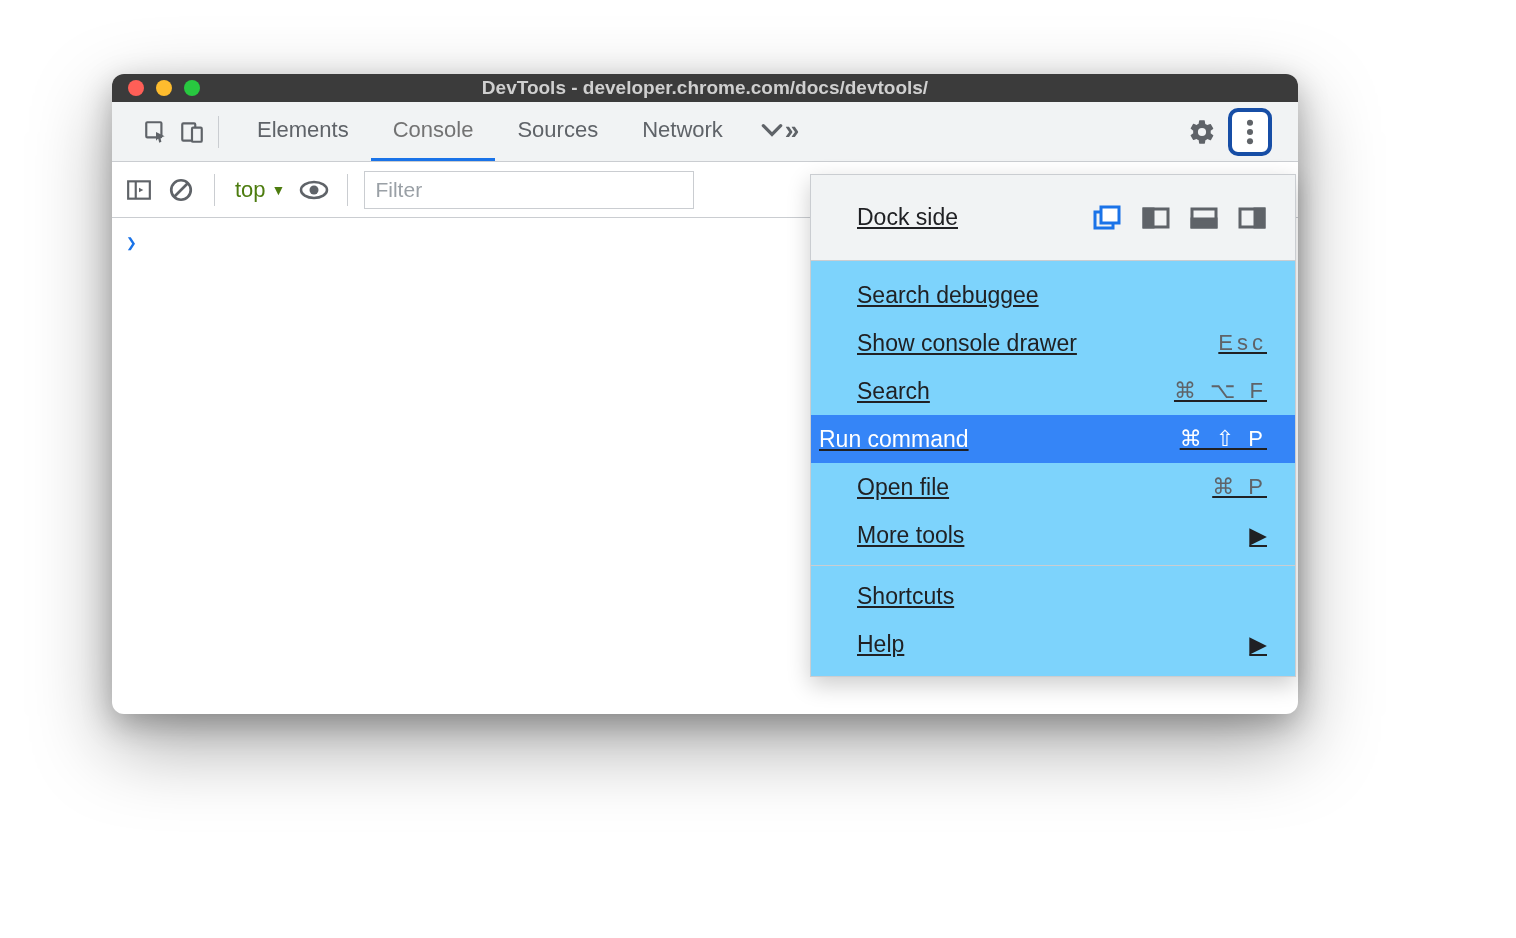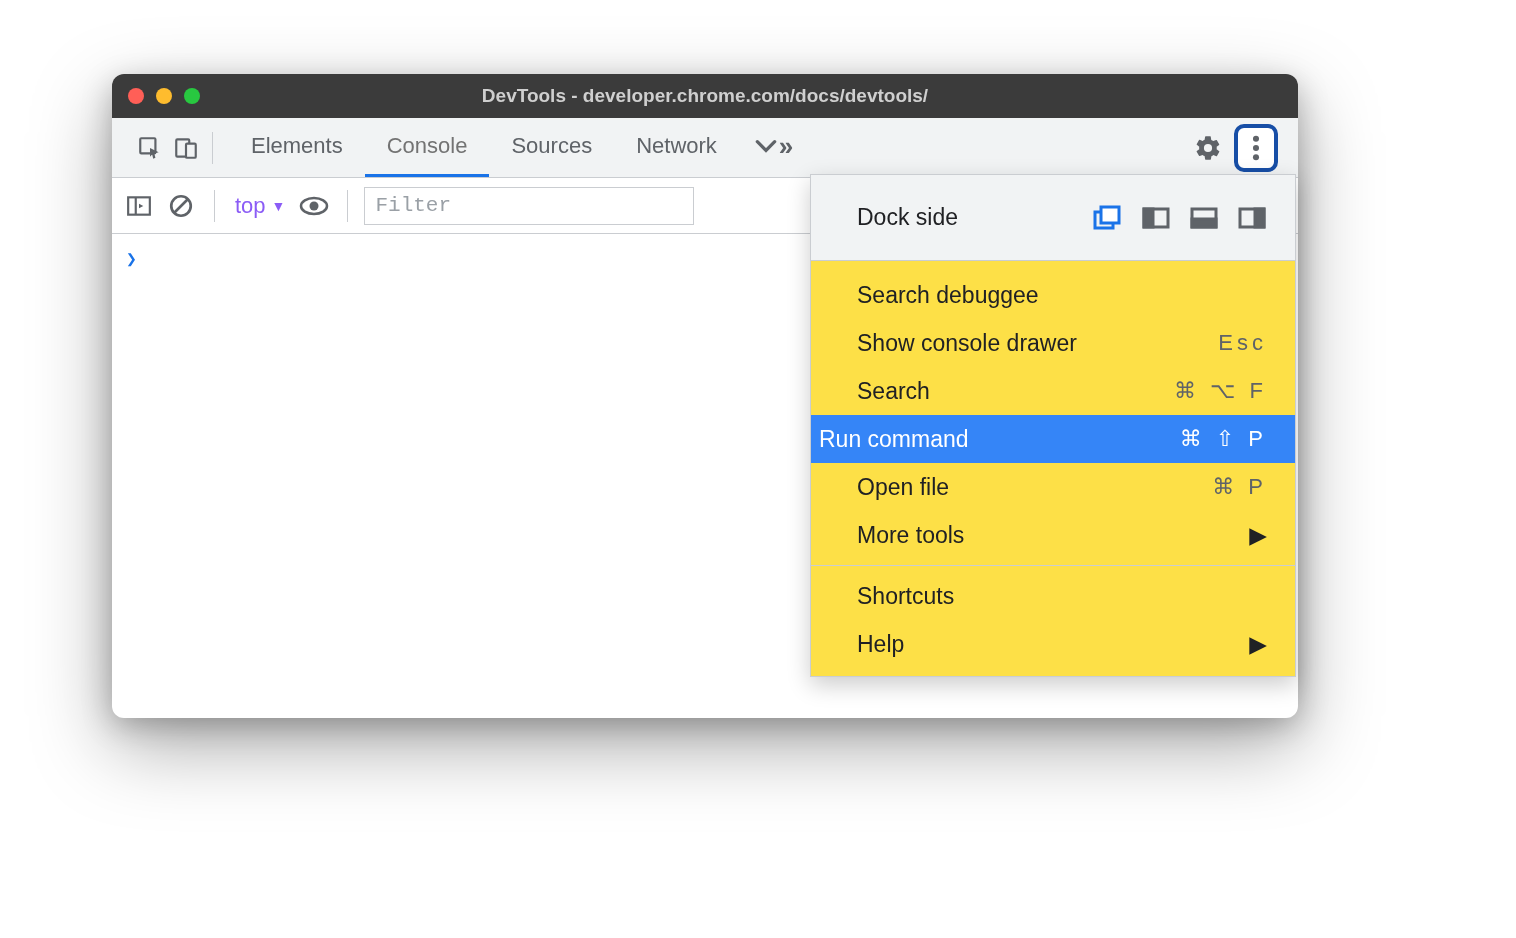--- a/index.html
+++ b/index.html
@@ -16,21 +16,21 @@
     top: 74px;
     width: 1186px;
     height: 640px;
     border-radius: 12px;
     overflow: visible;
     background: #fff;
     box-shadow: 0 30px 80px rgba(0,0,0,0.35), 0 10px 30px rgba(0,0,0,0.25);
   }
   .titlebar {
     background: #3b3b3b;
-    height: 44px;
+    height: 28px;
     border-radius: 12px 12px 0 0;
     display: flex;
     align-items: center;
     position: relative;
   }
   .traffic {
     display: flex;
     gap: 12px;
     margin-left: 16px;
   }
@@ -49,21 +49,21 @@
     font-size: 19px;
     font-weight: 600;
     pointer-events: none;
   }
   .toolbar {
     height: 60px;
     background: #f1f3f4;
     border-bottom: 1px solid #cacdd1;
     display: flex;
     align-items: center;
-    padding: 0 20px;
+    padding: 0 26px;
     position: relative;
   }
   .tb-icon {
     width: 36px; height: 36px;
     display: flex; align-items: center; justify-content: center;
     color: #5f6368;
     cursor: pointer;
   }
   .tb-sep {
     width: 1px; height: 32px; background: #cacdd1; margin: 0 8px;
@@ -113,32 +113,31 @@
     padding: 0 10px;
     gap: 8px;
   }
   .sb-icon {
     width: 34px; height: 34px;
     display: flex; align-items: center; justify-content: center;
     color: #5f6368;
   }
   .ctx {
     display: flex; align-items: center; gap: 6px;
-    font-size: 22px; color: #8b5cf6;
+    font-size: 22px; color: #4d7c0f;
     padding: 0 4px;
   }
   .filter {
     border: 1px solid #cacdd1;
     height: 38px;
     width: 330px;
     padding: 0 10px;
     font-size: 21px;
     color: #5f6368;
     background: #fff;
-    font-family: Liberation Mono, monospace;
   }
   .filter::placeholder { color: #9aa0a6; }
   .console-area {
     position: relative;
     height: calc(100% - 40px - 60px - 56px);
     background: #fff;
     border-radius: 0 0 12px 12px;
   }
   .prompt {
     position: absolute;
@@ -146,26 +145,27 @@
     color: #1a73e8;
     font-size: 18px;
     font-family: Menlo, monospace;
   }
   
   .menu {
     position: absolute;
     right: 2px;
     top: 100px;
     width: 486px;
-    background: #fde047;
+    background: #7dd3fc;
     border: 1px solid #cacdd1;
     box-shadow: 0 8px 22px rgba(0,0,0,0.2);
     font-size: 23px;
     color: #202124;
     z-index: 10;
+    text-decoration: underline;
   }
   .menu-row {
     height: 48px;
     display: flex;
     align-items: center;
     padding: 0 28px 0 46px;
     justify-content: space-between;
     cursor: pointer;
   }
   .menu-row.header {

